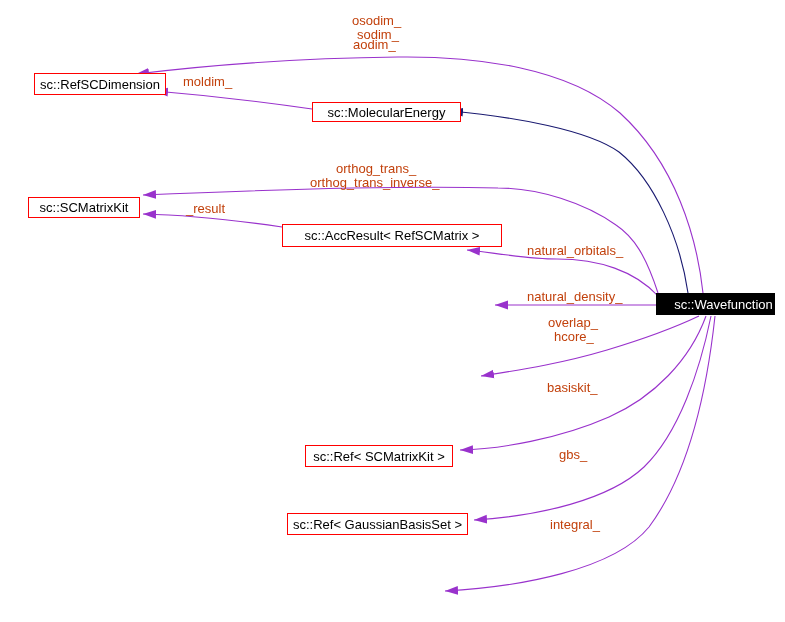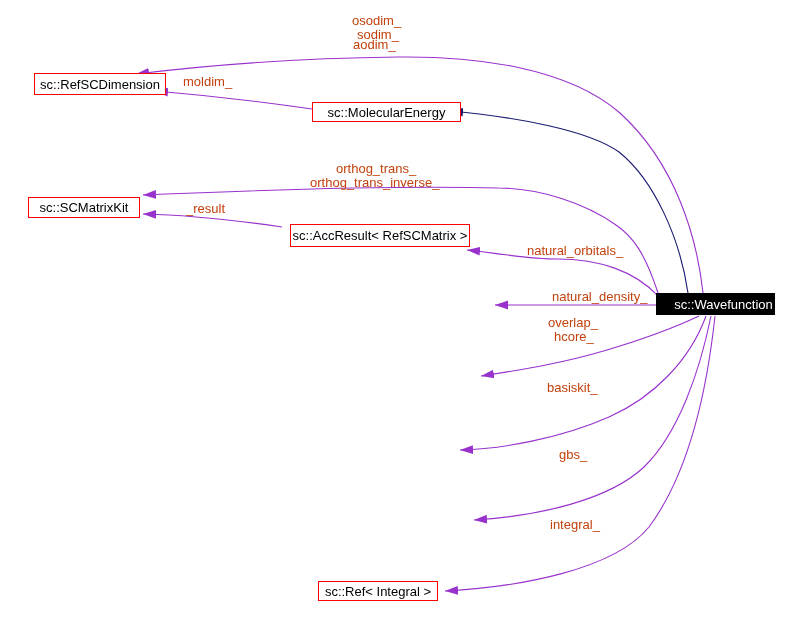--- a/index.html
+++ b/index.html
@@ -77,32 +77,33 @@
     <path class="edge" d="M 656,305 L 495,305" marker-end="url(#ah-purple)"></path>
     <path class="edge" d="M 699,316 C 678,326 647,338 607,350 C 560,364 519,370 481,376" marker-end="url(#ah-purple)"></path>
     <path class="edge" d="M 706,316 C 690,360 654,397 609,417 C 559,439 500,449 460,450" marker-end="url(#ah-purple)"></path>
     <path class="edge" d="M 711,316 C 700,370 679,433 644,467 C 609,500 539,516 474,520" marker-end="url(#ah-purple)"></path>
     <path class="edge" d="M 715,316 C 707,390 689,473 649,527 C 614,570 519,587 445,591" marker-end="url(#ah-purple)"></path>
   </svg>
 
   <div class="node" style="left:34px;  top:73px;  width:132px; height:22px">sc::RefSCDimension</div>
   <div class="node" style="left:312px; top:102px; width:149px; height:20px">sc::MolecularEnergy</div>
   <div class="node" style="left:28px;  top:197px; width:112px; height:21px">sc::SCMatrixKit</div>
-  <div class="node" style="left:290px; top:224px; width:180px; height:23px">sc::AccResult&lt; RefSCMatrix &gt;</div>
-  <div class="node" style="left:318px; top:581px; width:120px; height:20px">sc::Ref&lt; Integral &gt;</div>
+  <div class="node" style="left:282px; top:224px; width:220px; height:23px">sc::AccResult&lt; RefSCMatrix &gt;</div>
+  <div class="node" style="left:305px; top:445px; width:148px; height:22px">sc::Ref&lt; SCMatrixKit &gt;</div>
+  <div class="node" style="left:287px; top:513px; width:181px; height:22px">sc::Ref&lt; GaussianBasisSet &gt;</div>
   <div class="node main" style="left:656px; top:293px; width:119px; height:22px">sc::Wavefunction</div>
 
   <div class="elabel" style="left:352px; top:14px">osodim_</div>
   <div class="elabel" style="left:357px; top:28px">sodim_</div>
   <div class="elabel" style="left:353px; top:38px">aodim_</div>
   <div class="elabel" style="left:183px; top:75px">moldim_</div>
   <div class="elabel" style="left:336px; top:162px">orthog_trans_</div>
   <div class="elabel" style="left:310px; top:176px">orthog_trans_inverse_</div>
   <div class="elabel" style="left:186px; top:202px">_result</div>
   <div class="elabel" style="left:527px; top:244px">natural_orbitals_</div>
-  <div class="elabel" style="left:552px; top:290px">natural_density_</div>
+  <div class="elabel" style="left:527px; top:290px">natural_density_</div>
   <div class="elabel" style="left:548px; top:316px">overlap_</div>
   <div class="elabel" style="left:554px; top:330px">hcore_</div>
   <div class="elabel" style="left:547px; top:381px">basiskit_</div>
   <div class="elabel" style="left:559px; top:448px">gbs_</div>
   <div class="elabel" style="left:550px; top:518px">integral_</div>
 
 </div>
 
 </body></html>

